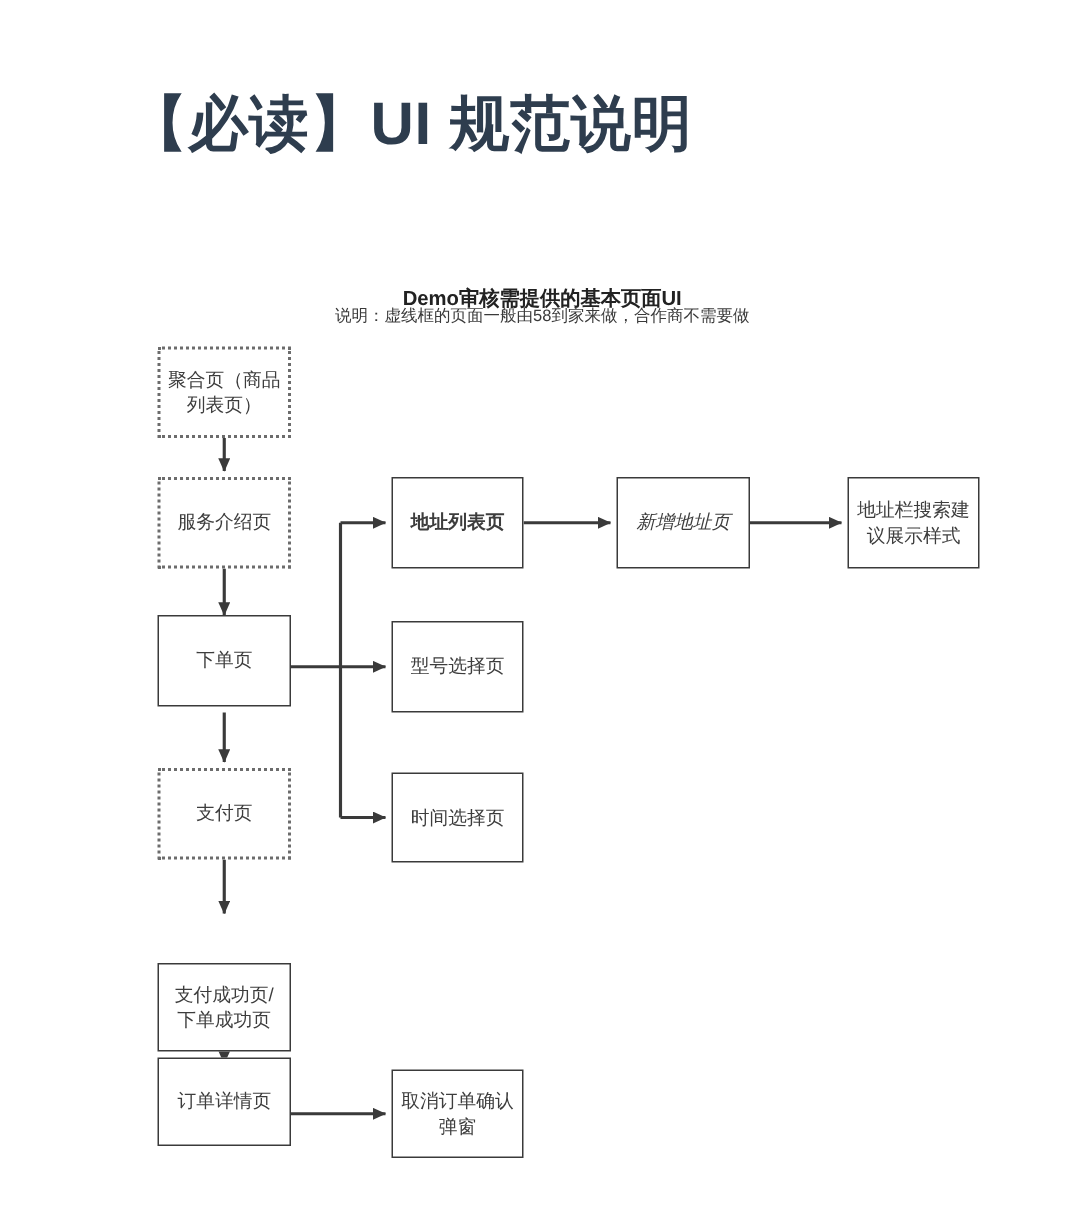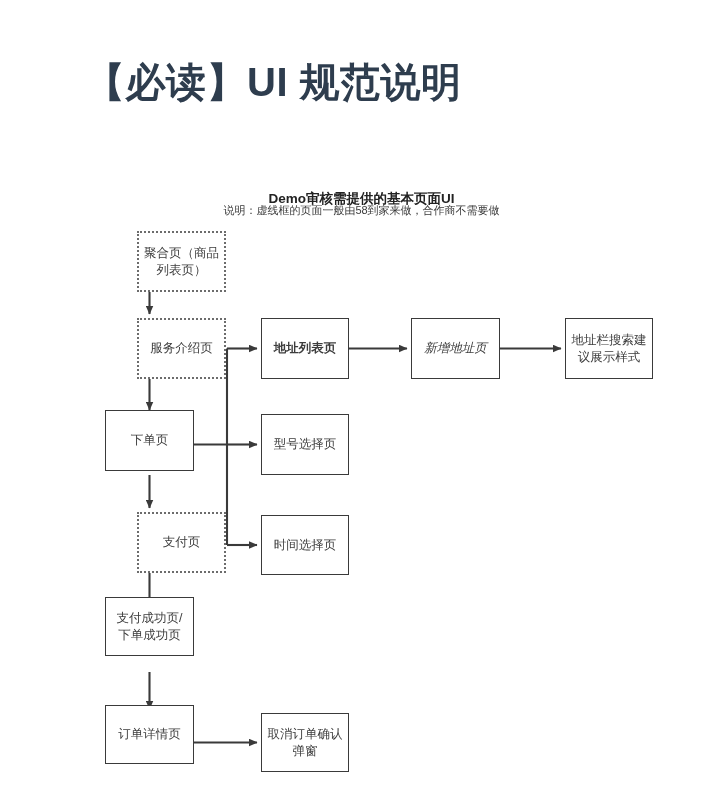--- a/index.html
+++ b/index.html
@@ -68,21 +68,20 @@
     color: #3d3d3d;
     line-height: 1.35;
     background: #ffffff;
     padding: 2px 4px;
   }
   .node.solid {
     border: 1.8px solid #3a3a3a;
   }
   .node.dotted {
     border: 2px dotted #6c6c6c;
-    margin-left: 32px;
   }
   .node .label {
     white-space: pre-line;
     display: block;
   }
 
   svg#connectors {
     position: absolute;
     left: 0;
     top: 0;
@@ -134,21 +133,21 @@
   </div>
   <div class="node dotted" style="left:105px;top:318px;width:89px;height:61px;">
     <span class="label">服务介绍页</span>
   </div>
   <div class="node solid" style="left:105px;top:410px;width:89px;height:61px;">
     <span class="label">下单页</span>
   </div>
   <div class="node dotted" style="left:105px;top:512px;width:89px;height:61px;">
     <span class="label">支付页</span>
   </div>
-  <div class="node solid" style="left:105px;top:597px;width:89px;height:59px;">
+  <div class="node solid" style="left:105px;top:642px;width:89px;height:59px;">
     <span class="label">支付成功页/
 下单成功页</span>
   </div>
   <div class="node solid" style="left:105px;top:705px;width:89px;height:59px;">
     <span class="label">订单详情页</span>
   </div>
 
   <div class="node solid" style="left:261px;top:318px;width:88px;height:61px;font-weight:bold;">
     <span class="label">地址列表页</span>
   </div>

